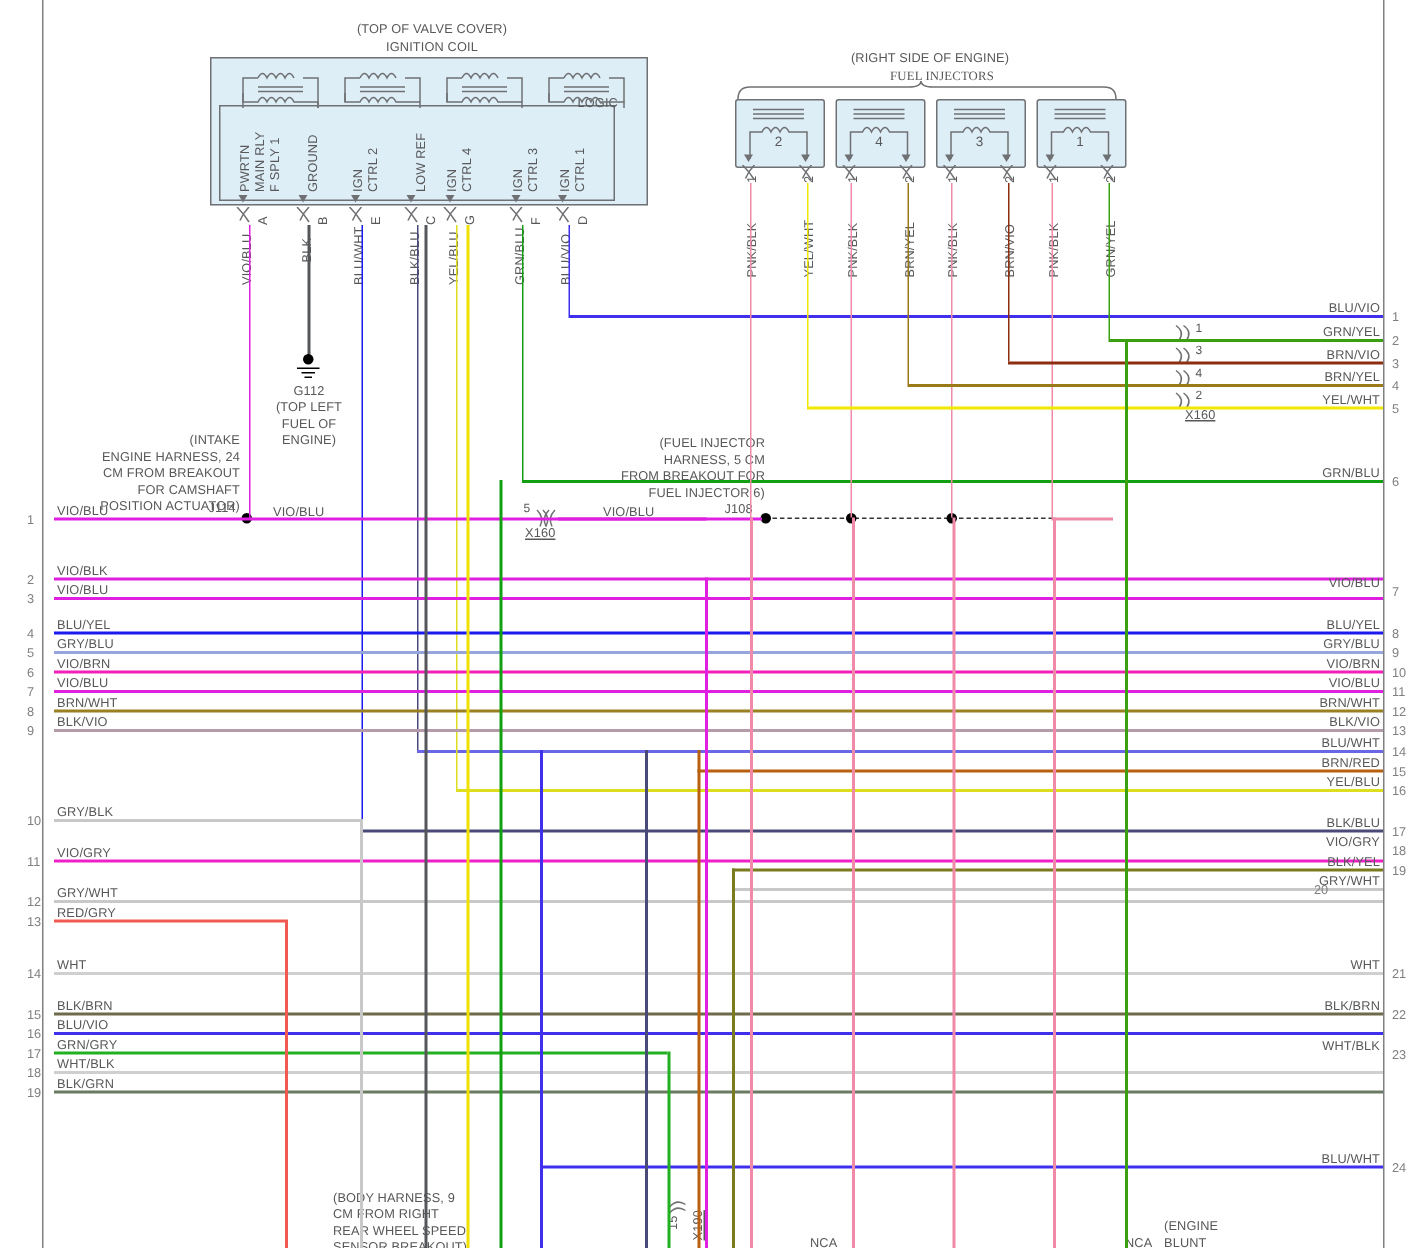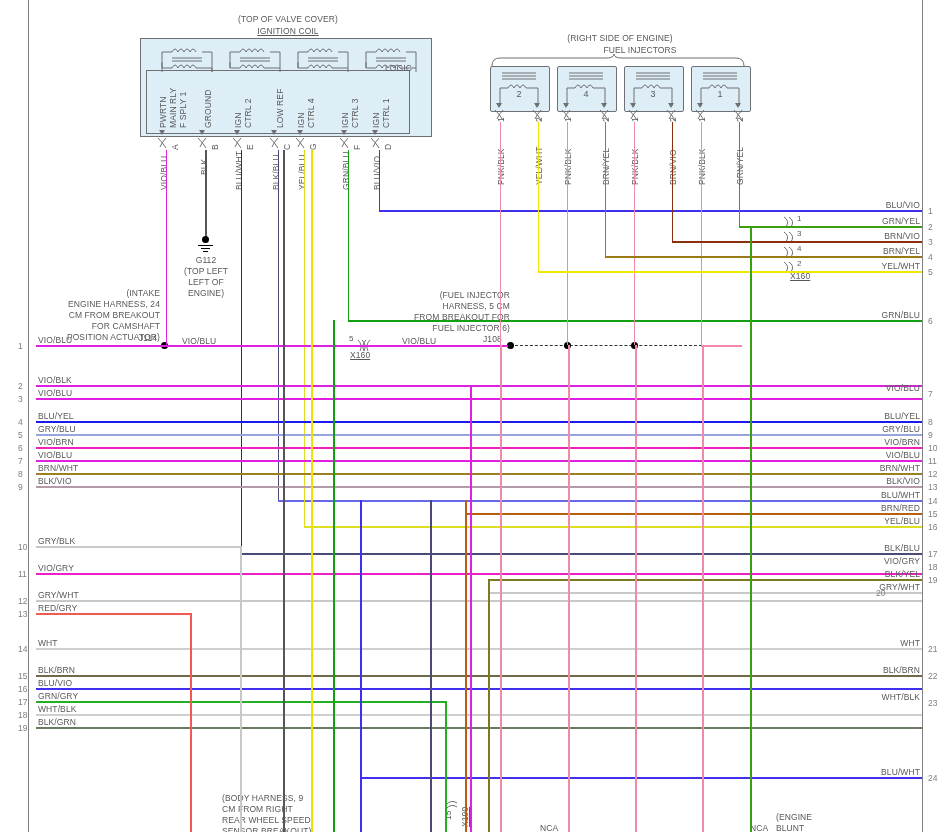--- a/index.html
+++ b/index.html
@@ -29,21 +29,21 @@
 </style>
 </head>
 <body>
 
 <div id="page">
 
   <div class="frame" style="left:28px;top:0;height:832px;"></div>
   <div class="frame" style="left:922px;top:0;height:832px;"></div>
 
   <div class="lbl c" style="left:188px;top:14px;width:200px;">(TOP OF VALVE COVER)</div>
-  <div class="lbl c" style="left:188px;top:26px;width:200px;text-decoration:underline;">IGNITION COIL</div>
+  <div class="lbl c" style="left:188px;top:26px;width:200px;">IGNITION COIL</div>
 
   <div class="box" style="left:140px;top:38px;width:290px;height:97px;"></div>
   <div class="inbox" style="left:146px;top:70px;width:262px;height:62px;"></div>
   <div class="lbl" style="left:385px;top:63px;">LOGIC</div>
 
   <div>
     <svg style="position:absolute;left:160px;top:42px;" width="265" height="32">
       <g stroke="#6f7073" fill="none" stroke-width="1">
         <path d="M2,26 L2,10 L12,10"></path>
           <path d="M12,10 q3,-6 6,0 q3,-6 6,0 q3,-6 6,0 q3,-6 6,0"></path>
@@ -125,21 +125,21 @@
 
   <div class="vlbl" style="left:159px;top:190px;">VIO/BLU</div>
   <div class="vlbl" style="left:199px;top:175px;">BLK</div>
   <div class="vlbl" style="left:234px;top:190px;">BLU/WHT</div>
   <div class="vlbl" style="left:271px;top:190px;">BLK/BLU</div>
   <div class="vlbl" style="left:297px;top:190px;">YEL/BLU</div>
   <div class="vlbl" style="left:341px;top:190px;">GRN/BLU</div>
   <div class="vlbl" style="left:372px;top:190px;">BLU/VIO</div>
 
   <div class="lbl c" style="left:520px;top:33px;width:200px;">(RIGHT SIDE OF ENGINE)</div>
-  <div class="lbl c" style="left:540px;top:45px;width:200px;">FUEL INJECTORS</div>
+  <div class="lbl c" style="left:528px;top:45px;width:200px;font-family:Liberation Serif, serif;">FUEL INJECTORS</div>
   <svg style="position:absolute;left:490px;top:54px;" width="260" height="12">
     <path d="M2,12 q0,-8 8,-8 L116,4 q8,0 8,-4 q0,4 8,4 L246,4 q8,0 8,8" stroke="#6f7073" fill="none" stroke-width="1"></path>
   </svg>
 
   <div class="injbox" style="left:490px;top:66px;width:58px;height:44px;"></div>
   <div class="injbox" style="left:557px;top:66px;width:58px;height:44px;"></div>
   <div class="injbox" style="left:624px;top:66px;width:58px;height:44px;"></div>
   <div class="injbox" style="left:691px;top:66px;width:58px;height:44px;"></div>
 
   <svg style="position:absolute;left:490px;top:66px;" width="262" height="46">
@@ -208,21 +208,21 @@
   <div class="vlbl" style="left:697px;top:185px;">PNK/BLK</div>
   <div class="vlbl" style="left:735px;top:185px;">GRN/YEL</div>
 
   <div class="wire" style="left:205px;top:150px;width:1.6px;height:90px;background:#55565a;"></div>
   <div class="dot" style="left:202px;top:236px;width:7px;height:7px;"></div>
   <div class="gnd1" style="left:198px;top:245px;width:15px;height:1.4px;"></div>
   <div class="gnd1" style="left:201px;top:248px;width:9px;height:1.4px;"></div>
   <div class="gnd1" style="left:203px;top:251px;width:5px;height:1.4px;"></div>
   <div class="lbl c" style="left:165px;top:255px;width:82px;">G112</div>
   <div class="lbl c" style="left:165px;top:266px;width:82px;">(TOP LEFT</div>
-  <div class="lbl c" style="left:165px;top:277px;width:82px;">LEFT OF</div>
+  <div class="lbl c" style="left:165px;top:277px;width:82px;">FUEL OF</div>
   <div class="lbl c" style="left:165px;top:288px;width:82px;">ENGINE)</div>
 
   <div class="lbl r" style="left:30px;top:288px;width:130px;">(INTAKE</div>
   <div class="lbl r" style="left:30px;top:299px;width:130px;">ENGINE HARNESS, 24</div>
   <div class="lbl r" style="left:30px;top:310px;width:130px;">CM FROM BREAKOUT</div>
   <div class="lbl r" style="left:30px;top:321px;width:130px;">FOR CAMSHAFT</div>
   <div class="lbl r" style="left:30px;top:332px;width:130px;">POSITION ACTUATOR)</div>
   <div class="lbl" style="left:139px;top:333px;">J114</div>
   <div class="dot" style="left:161px;top:342px;"></div>
   <div class="lbl" style="left:182px;top:336px;">VIO/BLU</div>

